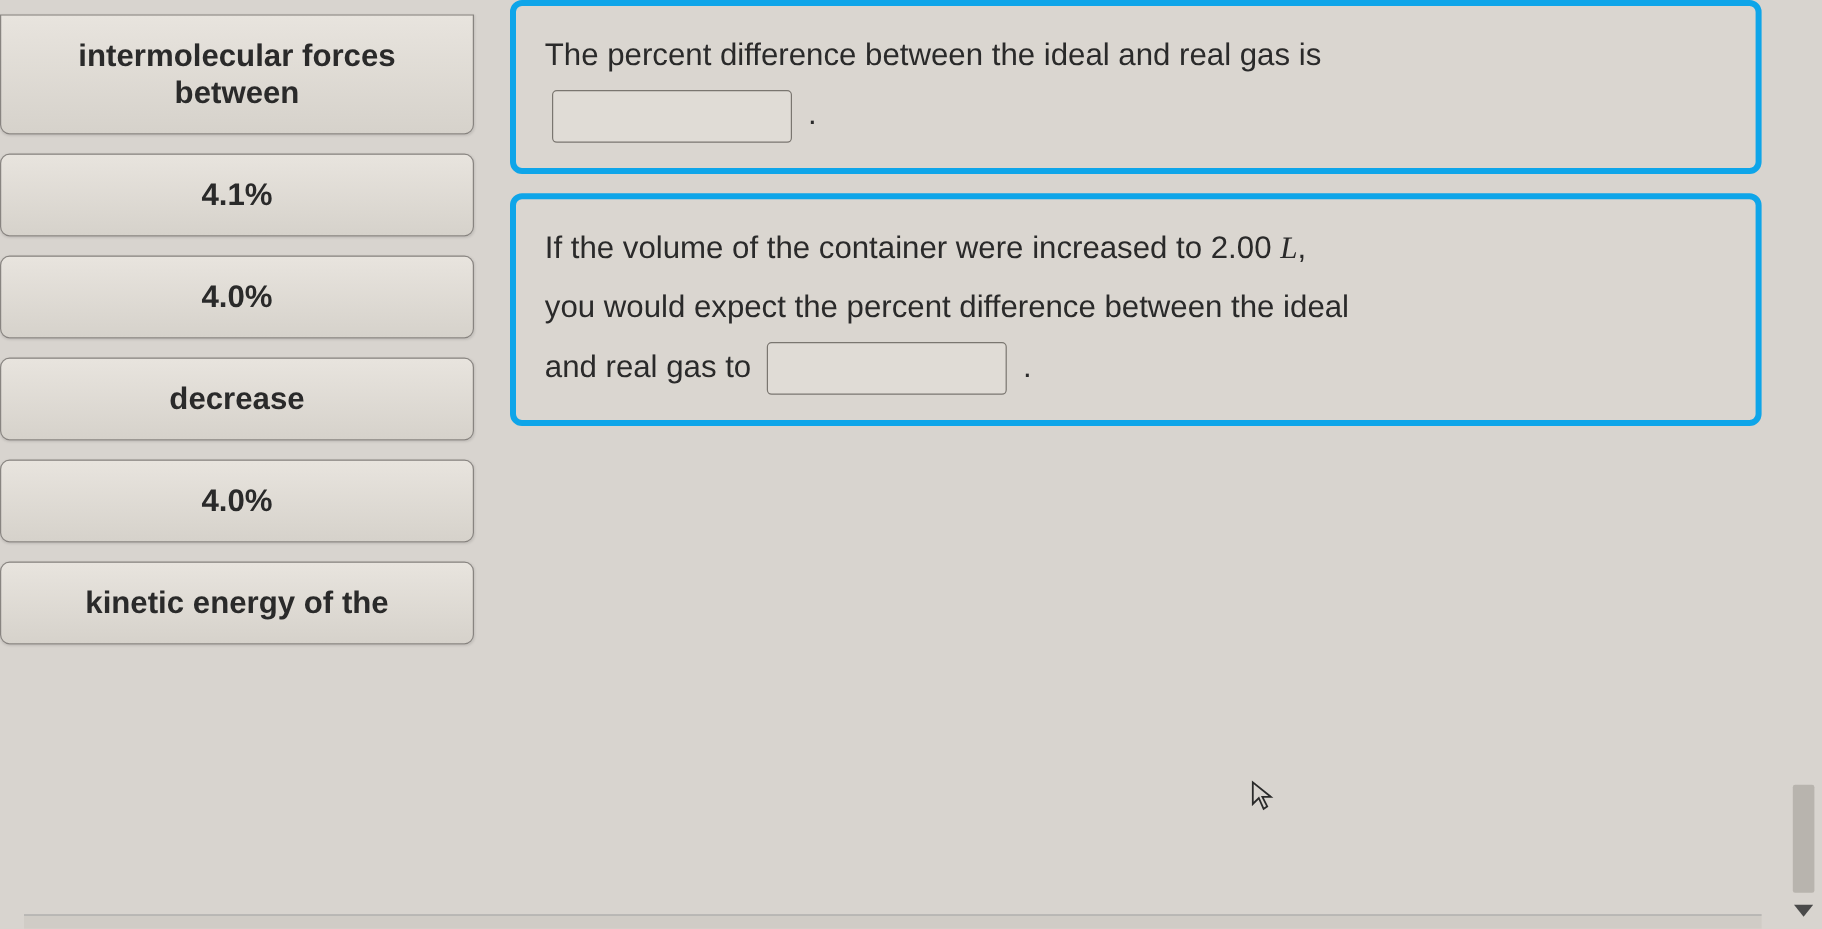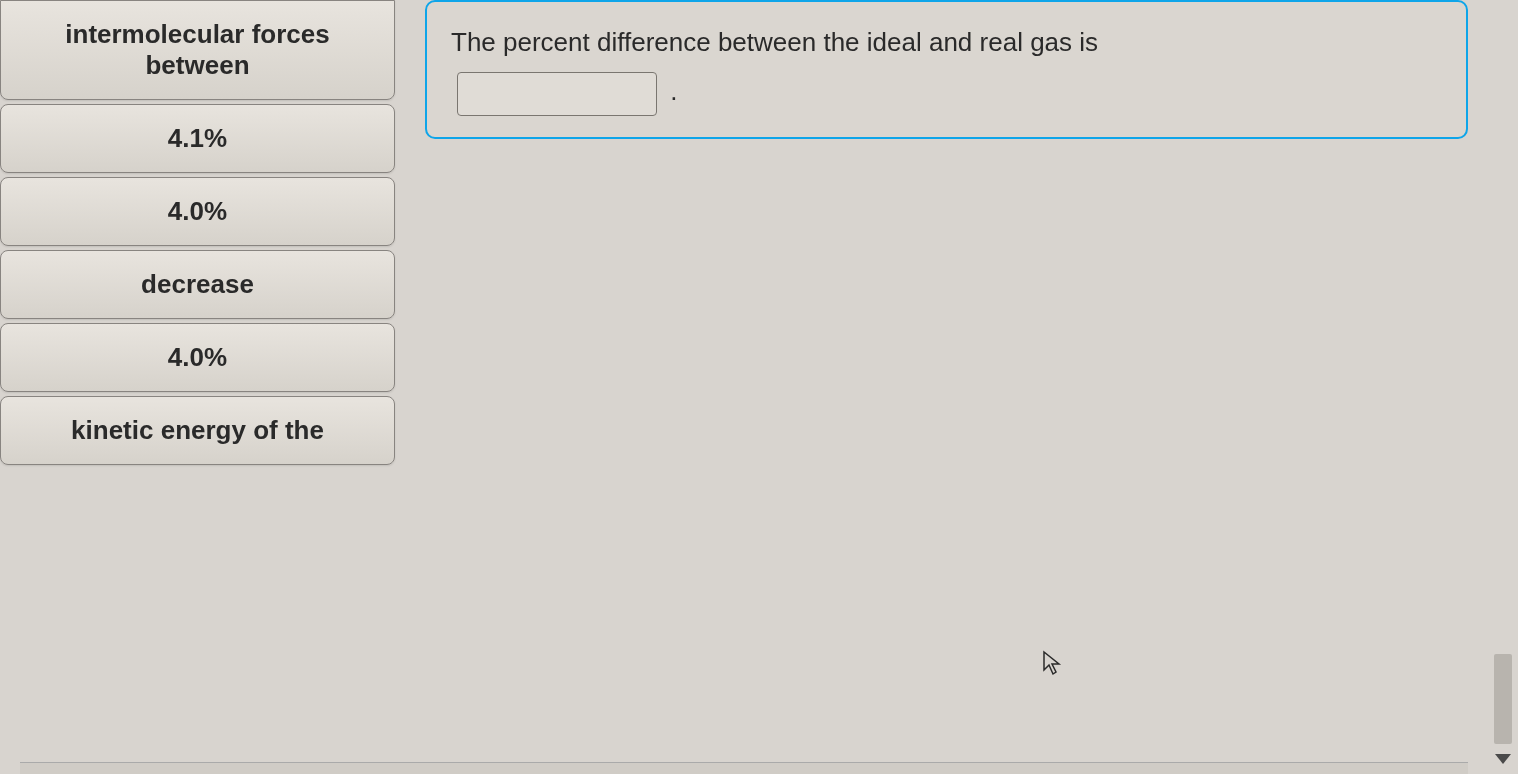--- a/index.html
+++ b/index.html
@@ -18,22 +18,22 @@
     .main-container {
       display: flex;
       padding: 0;
       gap: 30px;
       height: 100%;
     }
     .answer-bank {
       width: 395px;
       display: flex;
       flex-direction: column;
-      gap: 4px;
-      padding-top: 0;
+      gap: 16px;
+      padding-top: 12px;
     }
     .answer-tile {
       background: linear-gradient(to bottom, #e8e4de, #d6d2cb);
       border: 1px solid #888480;
       border-radius: 8px;
       padding: 18px 20px;
       font-size: 26px;
       color: #2a2a2a;
       font-weight: bold;
       text-align: center;
@@ -46,21 +46,21 @@
     }
     .target-area {
       flex: 1;
       display: flex;
       flex-direction: column;
       gap: 16px;
       padding-right: 50px;
     }
     .target-block {
       background: #dad6d0;
-      border: 2px solid #0ea5e9;
+      border: 5px solid #0ea5e9;
       border-radius: 10px;
       padding: 16px 24px 20px 24px;
       font-size: 26px;
       color: #2a2a2a;
       line-height: 1.9;
       font-weight: normal;
     }
     .drop-slot {
       display: inline-block;
       width: 200px;
@@ -135,20 +135,27 @@
 
   <div class="target-area">
 
     <div class="target-block">
       <span>The percent difference between the ideal and real gas is</span><br>
       <span class="drop-slot"></span>
       <span>.</span>
     </div>
 
 
+    <div class="target-block">
+      <span>If the volume of the container were increased to 2.00 </span><span class="math-var">L</span><span>,</span><br>
+      <span>you would expect the percent difference between the ideal</span><br>
+      <span>and real gas to</span>
+      <span class="drop-slot"></span>
+      <span>.</span>
+    </div>
 
   </div>
 </div>
 
 <div class="scrollbar">
   <div class="scroll-thumb"></div>
   <div class="scroll-arrow"></div>
 </div>
 
 <div class="cursor-icon">

